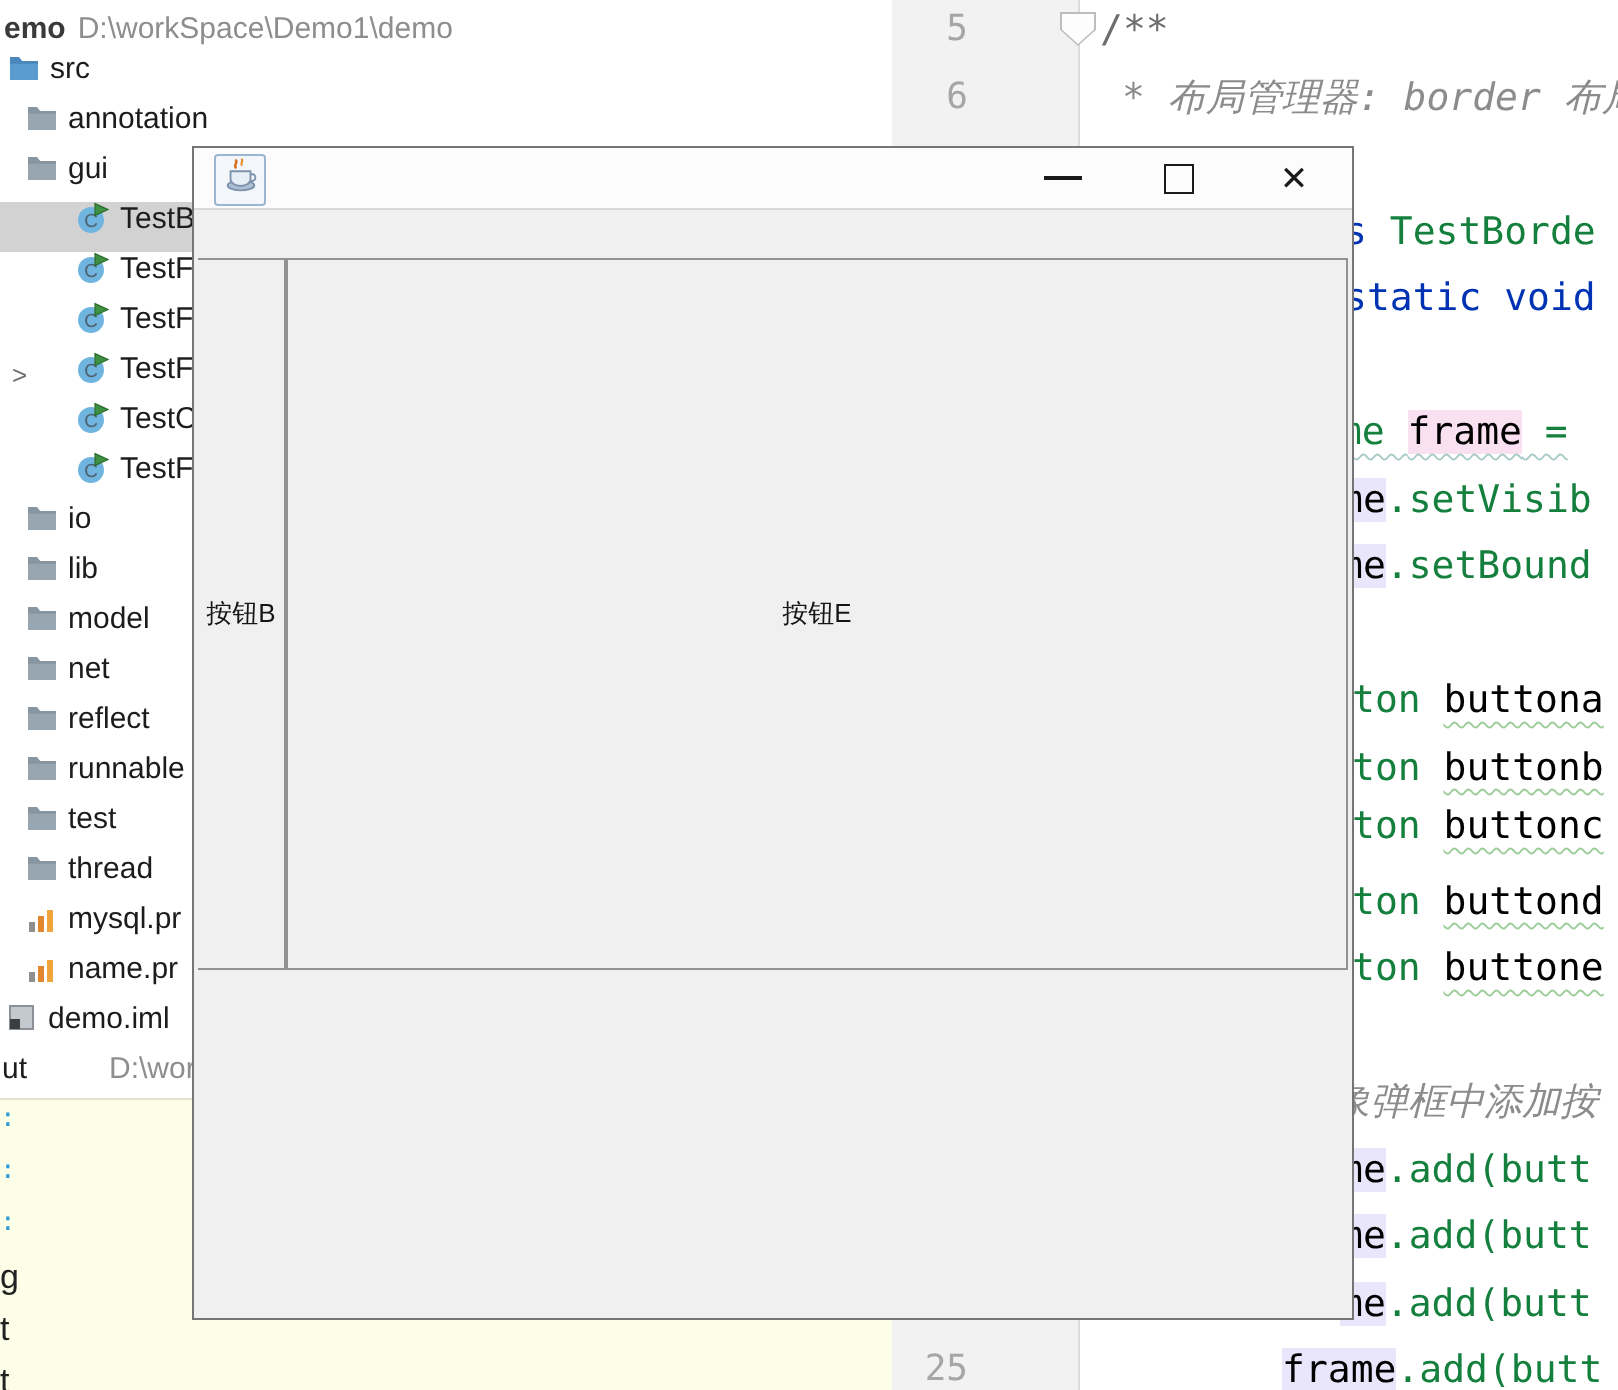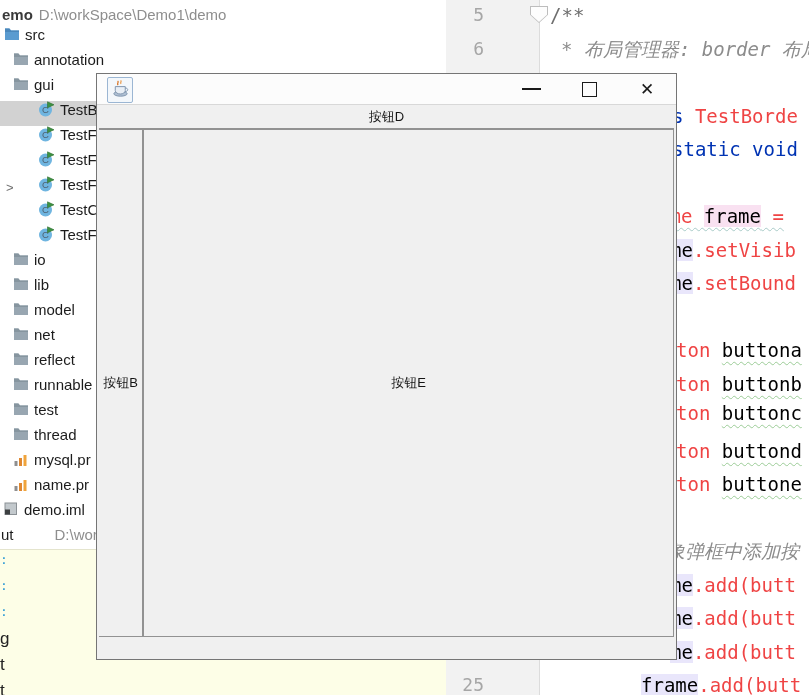--- a/index.html
+++ b/index.html
@@ -31,21 +31,21 @@
   #gutter{position:absolute;left:446px;top:0;width:94px;height:695px;background:#f2f2f2;
           border-right:1px solid #dcdcdc;box-sizing:border-box;}
   .gnum{position:absolute;left:446px;width:38px;text-align:right;color:#a6a6a6;
         font-family:"DejaVu Sans Mono",monospace;font-size:18px;line-height:26px;}
   #fold-marker{position:absolute;left:530px;top:6px;width:18px;height:17px;background:#bdbdbd;
                clip-path:polygon(0 0,100% 0,100% 52%,50% 100%,0 52%);}
   #fold-marker .inner{position:absolute;left:1px;top:1px;width:16px;height:15px;background:#fdfdfd;
                clip-path:polygon(0 0,100% 0,100% 52%,50% 100%,0 52%);}
   .cline{position:absolute;font-family:"DejaVu Sans Mono",monospace;font-size:19px;line-height:26px;
          white-space:pre;color:#000;}
-  .pl{color:#ef4444;}
+  .pl{color:#15803d;}
   .kw{color:#0033b3;}
   .cmt{color:#8c8c8c;font-style:italic;}
   .cmt2{color:#6e6e6e;}
   .hl-pink{background:#f9e1f1;}
   .hl-lav{background:#e9e6fb;}
   .hl-yellow{background:#fbf5d7;}
   .wavy{text-decoration-line:underline;text-decoration-style:wavy;text-decoration-color:#a9cbc8;
         text-decoration-thickness:1px;text-underline-offset:4px;}
   .typo{text-decoration-line:underline;text-decoration-style:wavy;text-decoration-color:#9ccc97;
         text-decoration-thickness:1px;text-underline-offset:4px;text-align:center;}
@@ -59,21 +59,21 @@
             border:1px solid #9bb6d3;border-radius:2px;display:flex;align-items:center;justify-content:center;}
   #win-controls{position:absolute;right:0;top:0;width:174px;height:30px;display:flex;}
   .wctl{width:58px;height:30px;display:flex;align-items:center;justify-content:center;color:#1a1a1a;}
   .min-glyph{width:19px;height:0;border-top:2px solid #1a1a1a;}
   .max-glyph{width:13px;height:13px;border:1.4px solid #1a1a1a;}
   .close-glyph{font-size:17px;line-height:17px;color:#1a1a1a;}
 
   .swing-btn{position:absolute;background:#f0f0f0;display:flex;align-items:center;justify-content:center;
              font-size:13px;color:#151515;box-sizing:border-box;}
   #btn-north{left:2px;top:31px;right:2px;height:24px;border-bottom:1px solid #929292;}
-  #mid-band{position:absolute;left:2px;right:2px;top:55px;height:508px;display:flex;
+  #mid-band{position:absolute;left:2px;right:2px;top:55px;height:356px;display:flex;
             border-top:1px solid #929292;border-bottom:1px solid #929292;box-sizing:border-box;text-align:right;}
   #btn-west{position:relative;width:44px;border-right:1px solid #929292;box-sizing:border-box;
             display:flex;align-items:center;justify-content:center;font-size:13px;color:#151515;background:#f0f0f0;}
   #btn-center{position:relative;flex:1;border-left:1px solid #929292;border-right:1px solid #929292;
             box-sizing:border-box;display:flex;align-items:center;justify-content:center;font-size:13px;
             color:#151515;background:#f0f0f0;}
   #btn-east{position:relative;width:43px;border-left:1px solid #929292;box-sizing:border-box;
             display:flex;align-items:center;justify-content:center;font-size:13px;color:#151515;background:#f0f0f0;}
   #btn-south{left:2px;top:563px;right:2px;height:22px;border-top:1px solid #929292;}
 </style>
@@ -336,23 +336,20 @@
           </div>
         <div class="wctl">
             <span class="max-glyph"></span>
           </div>
         <div class="wctl">
             <span class="close-glyph">✕</span>
           </div>
       </div>
     </div>
 
-    <div class="swing-btn" id="btn-north">
-      <span>按钮D</span>
-    </div>
     <div id="mid-band">
       <div id="btn-west">
         <span>按钮B</span>
       </div>
       <div id="btn-center">
         <span>按钮E</span>
       </div>
     </div>
   </div>
 

